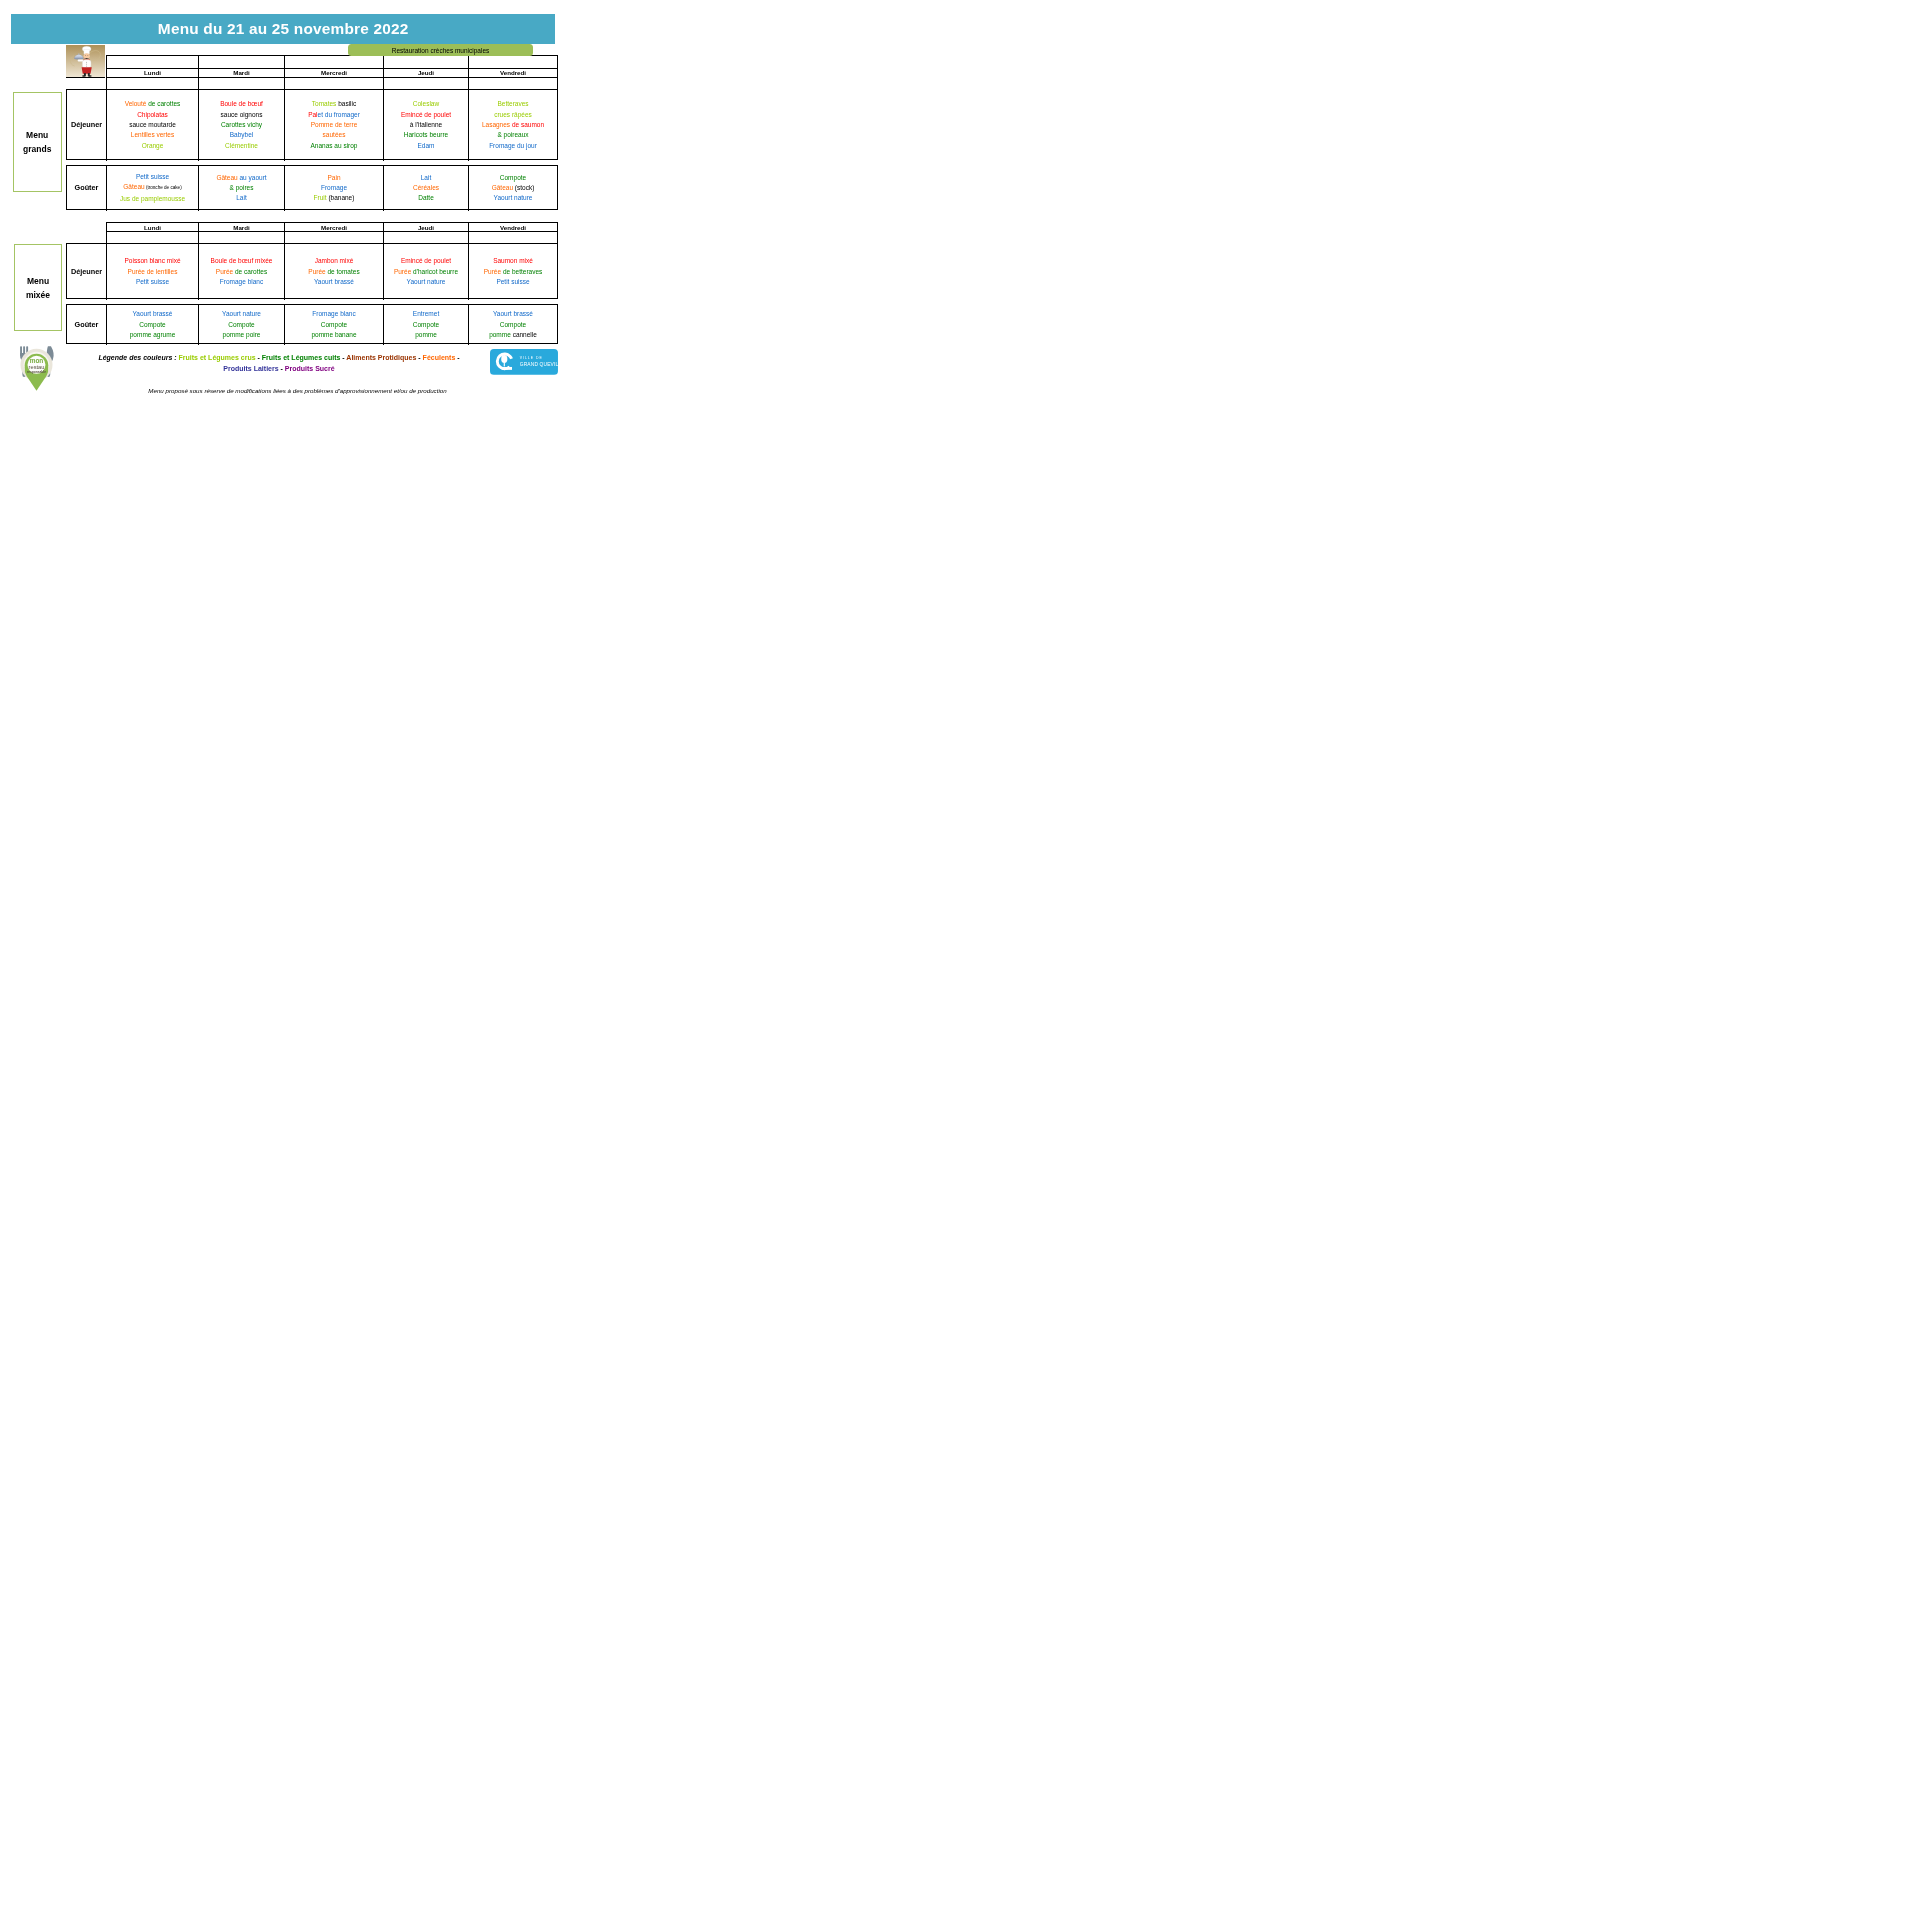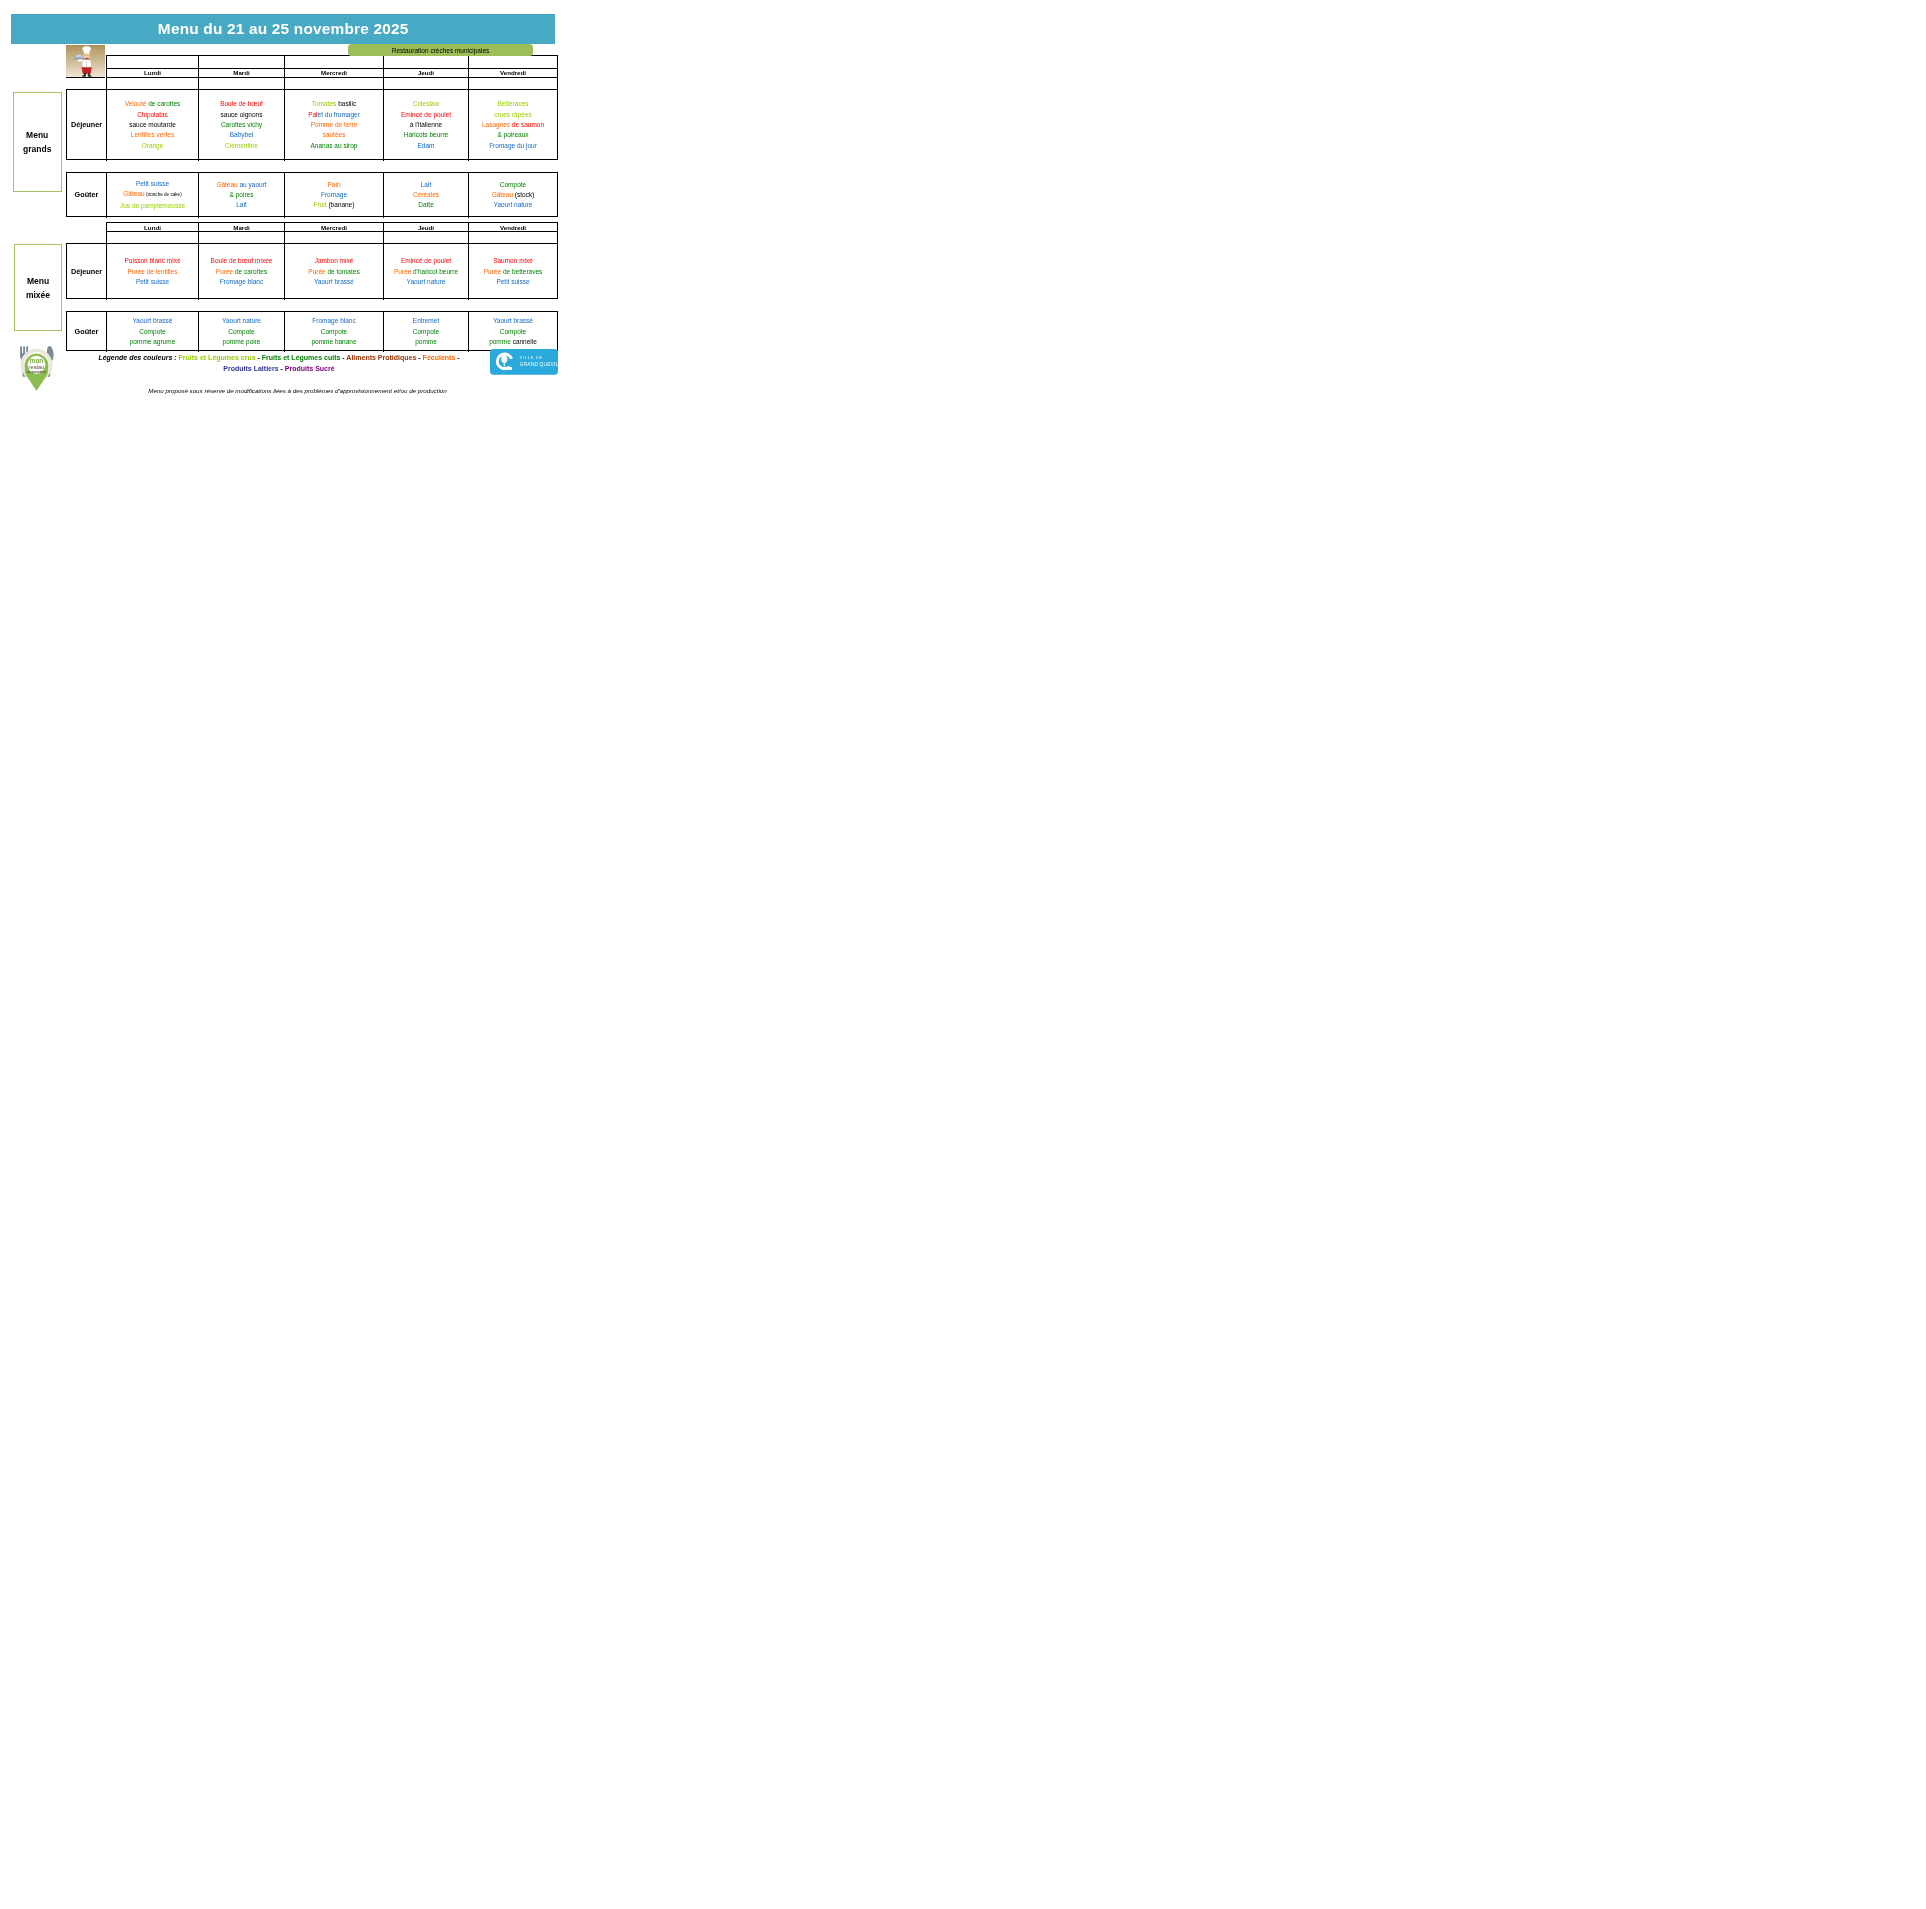--- a/index.html
+++ b/index.html
@@ -24,21 +24,21 @@
   .hspacer{width:40px;flex:0 0 auto;}
   .hcol{box-sizing:border-box;border-left:0.8px solid #000;border-top:0.8px solid #000;
     display:flex;flex-direction:column;flex:0 0 auto;background:#fff;}
   .hcol.last{border-right:0.8px solid #000;flex:1 1 auto;}
   .hcell{box-sizing:border-box;display:flex;align-items:center;justify-content:center;}
   .hA{height:12.7px;border-bottom:0.8px solid #000;}
   .hday{height:9.2px;border-bottom:0.8px solid #000;font-weight:bold;font-size:6.2px;}
   .hB{height:10.8px;}
 
   .band{display:flex;border:1.2px solid #000;box-sizing:border-box;background:#fff;}
-  .band.gap{margin-top:12px;}
+  .band.gap{margin-top:5px;}
   .cell{box-sizing:border-box;border-right:1.2px solid #000;display:flex;flex-direction:column;
     justify-content:center;text-align:center;font-size:6.5px;line-height:10.4px;flex:0 0 auto;overflow:hidden;}
   .cell.last{border-right:none;flex:1 1 auto;}
   .label-cell{font-weight:bold;font-size:7.3px;align-items:center;}
   .h184{height:71px;}.h118{height:45px;}.h145{height:56px;}.h105{height:40px;}
   .line{display:block;white-space:nowrap;}
   .small{font-size:4.6px;}
 
   .side-box{position:absolute;border:1.9px solid #A4C464;display:flex;flex-direction:column;
     align-items:center;justify-content:center;font-weight:bold;font-size:8.5px;line-height:14px;
@@ -53,21 +53,21 @@
     font-style:italic;font-size:6.2px;}
 
   .logo-restau{position:absolute;left:14px;top:345px;width:45px;height:54px;}
   .logo-gq{position:absolute;left:490px;top:349px;width:68px;height:26px;}
   svg text{font-family:"Liberation Sans", sans-serif;}
 </style>
 </head>
 <body>
 
 <div class="banner">
-  <span class="ttl">Menu du 21 au 25 novembre 2025</span>
+  <span class="ttl">Menu du 21 au 25 novembre 2022</span>
 </div>
 
 <div class="badge">
   <span>Restauration crèches municipales</span>
 </div>
 
 <div class="chef">
   <svg viewBox="0 0 100 82">
     <defs>
       <linearGradient id="tanbg" x1="0" y1="0" x2="0" y2="1">

